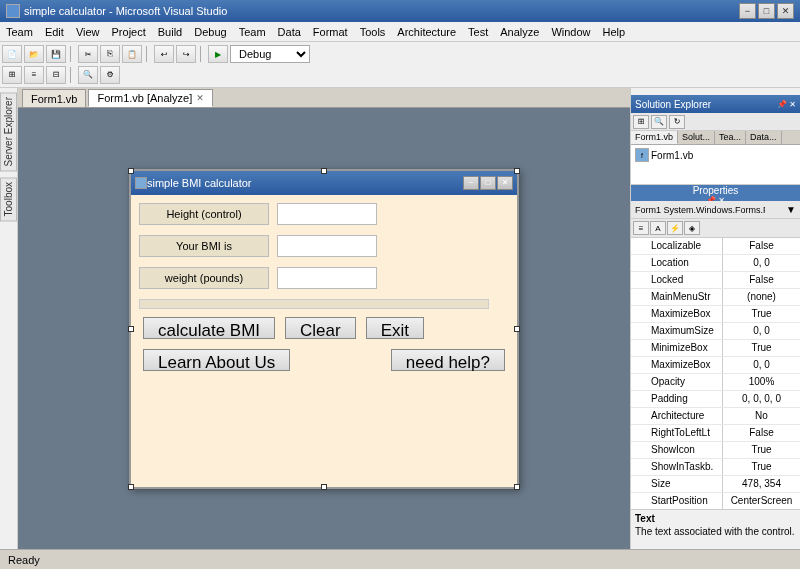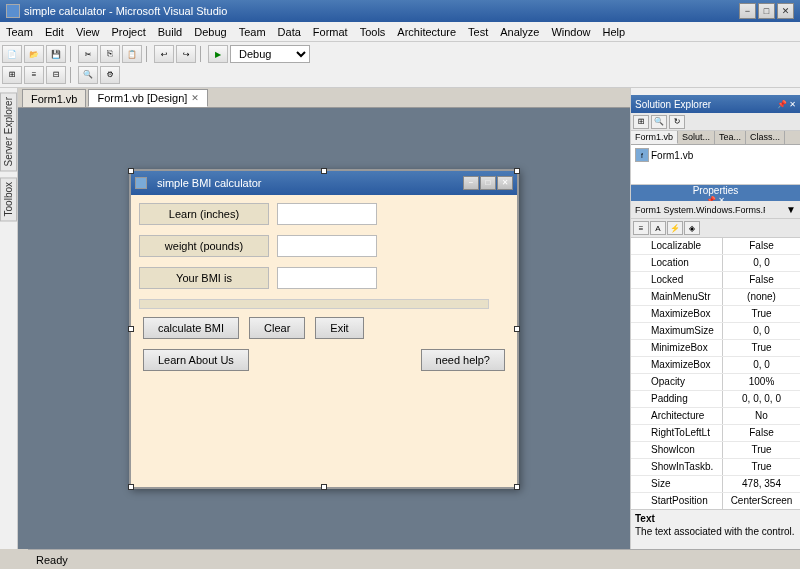--- a/index.html
+++ b/index.html
@@ -175,21 +175,21 @@
       position: relative;
     }
     .form-title-bar {
       background: linear-gradient(to bottom, #4a7ab5, #2a5a9f);
       color: white;
       height: 20px;
       display: flex;
       align-items: center;
       padding: 12px 4px;
       font-size: 11px;
-      gap: 10px;
+      gap: 0;
     }
     .form-title-icon {
       width: 12px; height: 12px;
       background: #7aaad8;
       border: 1px solid #999;
     }
     .form-title-text { flex: 1; }
     .form-ctrl-btns { display: flex; gap: 1px; }
     .form-ctrl-btn {
       width: 16px; height: 14px;
@@ -238,21 +238,21 @@
       display: flex;
       gap: 10px;
       margin-top: 8px;
       margin-bottom: 10px;
       padding-left: 4px;
     }
     .form-btn {
       background: linear-gradient(to bottom, #f0f0f0, #d8d8d8);
       border: 1px solid #888;
       padding: 3px 14px;
-      font-size: 11px;
+      font-size: 17px;
       cursor: pointer;
       height: 22px;
     }
 
     .form-bottom-row {
       display: flex;
       justify-content: space-between;
       padding: 0 4px;
       margin-top: 4px;
     }
@@ -423,21 +423,20 @@
 
     
     .status-bar {
       height: 21px;
       background: #d4d0c8;
       border-top: 1px solid #aaa;
       display: flex;
       align-items: center;
       padding: 0 8px;
       font-size: 11px;
-      margin-left: 28px;
     }
   </style>
 </head>
 <body>
 
 <div class="title-bar">
   <span class="title-bar-icon"></span>
   <span class="title-bar-text">simple calculator - Microsoft Visual Studio</span>
   <div class="title-bar-controls">
     <div class="title-bar-btn">−</div>
@@ -500,21 +499,21 @@
     <div class="side-tab">Toolbox</div>
   </div>
 
   <div class="center-area">
 
     <div class="tab-strip">
       <div class="tab">
         <span>Form1.vb</span>
       </div>
       <div class="tab active">
-        <span>Form1.vb [Design]</span>
+        <span>Form1.vb [Analyze]</span>
         <span class="tab-close">✕</span>
       </div>
     </div>
 
     <div class="design-surface">
 
       <div class="form-window">
 
         <div class="form-title-bar">
           <div class="form-title-icon"></div>
@@ -522,31 +521,31 @@
           <div class="form-ctrl-btns">
             <div class="form-ctrl-btn">−</div>
             <div class="form-ctrl-btn">□</div>
             <div class="form-ctrl-btn">✕</div>
           </div>
         </div>
 
         <div class="form-body">
 
           <div class="form-row">
-            <div class="form-field-label">Learn (inches)</div>
+            <div class="form-field-label">Height (control)</div>
+            <div class="form-field-input"></div>
+          </div>
+
+          <div class="form-row">
+            <div class="form-field-label">Your BMI is</div>
             <div class="form-field-input"></div>
           </div>
 
           <div class="form-row">
             <div class="form-field-label">weight (pounds)</div>
-            <div class="form-field-input"></div>
-          </div>
-
-          <div class="form-row">
-            <div class="form-field-label">Your BMI is</div>
             <div class="form-field-input"></div>
           </div>
 
           <div style="height:10px; margin-bottom:4px; border:1px solid #ccc; background:#e8e0c8; width:350px;"></div>
 
           <div class="form-buttons-row">
             <button class="form-btn">calculate BMI</button>
             <button class="form-btn">Clear</button>
             <button class="form-btn">Exit</button>
           </div>
@@ -582,21 +581,21 @@
     <div class="se-toolbar">
       <div class="se-tb-btn">⊞</div>
       <div class="se-tb-btn">🔍</div>
       <div class="se-tb-btn">↻</div>
     </div>
 
     <div class="se-tabs">
       <div class="se-tab active">Form1.vb</div>
       <div class="se-tab">Solut...</div>
       <div class="se-tab">Tea...</div>
-      <div class="se-tab">Class...</div>
+      <div class="se-tab">Data...</div>
     </div>
 
     <div class="se-content" style="height:40px; background:#fff; border-bottom:1px solid #ccc; overflow:hidden;">
       <div class="se-item">
         <div class="se-icon" style="background:#7aaad8;">f</div>
         <span>Form1.vb</span>
       </div>
     </div>
 
     <div class="properties-panel">

